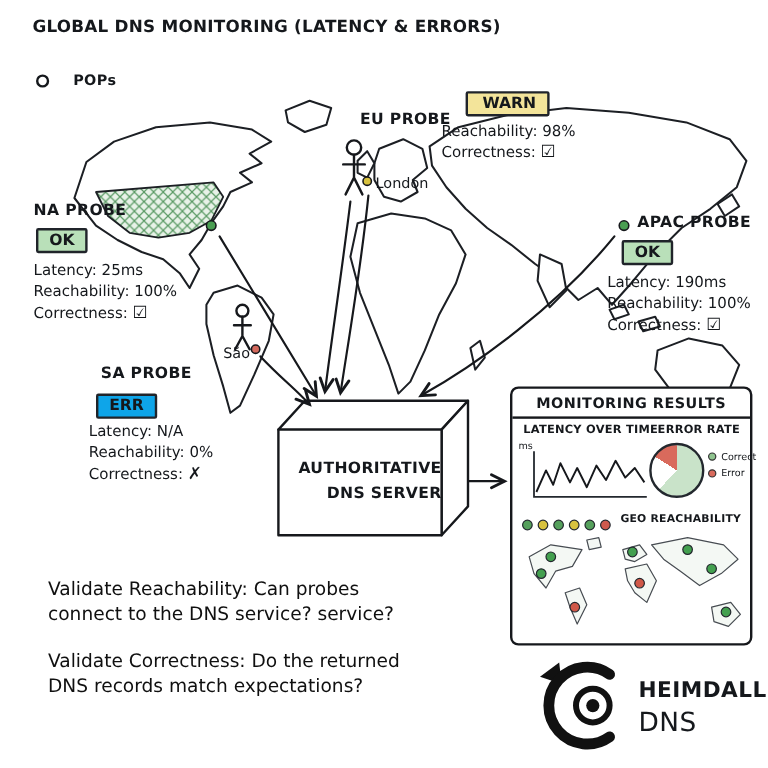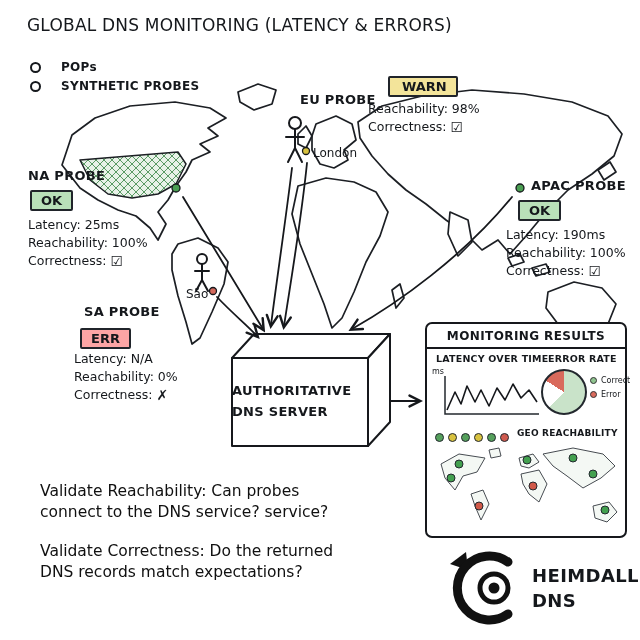--- a/index.html
+++ b/index.html
@@ -1,36 +1,36 @@
 <!DOCTYPE html>
 <html><head>
 <meta charset="utf-8">
 <style>
   *{margin:0;padding:0;box-sizing:border-box}
   html,body{width:640px;height:640px}
   body{position:relative;background:#fff;font-family:"DejaVu Sans",sans-serif;color:#15181c;overflow:hidden}
   .abs{position:absolute}
   svg.layer{position:absolute;left:0;top:0;z-index:1}
   .ui{z-index:2}
-  .title{left:27px;top:15px;font-size:17px;font-weight:normal;letter-spacing:.2px;white-space:nowrap}
+  .title{left:27px;top:15px;font-size:14px;font-weight:bold;letter-spacing:.2px;white-space:nowrap}
   .legend{left:30px;top:60px}
   .legend-row{display:flex;align-items:center;gap:20px;margin-bottom:5px}
   .lg-circle{width:11px;height:11px;border:2px solid #15181c;border-radius:50%;background:#fff;flex:0 0 auto}
   .legend-label{font-size:12px;font-weight:bold;letter-spacing:.3px}
   .probe-name{font-size:13px;font-weight:bold;letter-spacing:.3px;white-space:nowrap}
   .badge{display:inline-block;border:2px solid #20242a;border-radius:2px;padding:0 9px;font-size:13px;font-weight:bold;line-height:17px}
   .stats{font-size:12.5px;line-height:18px;white-space:nowrap}
   .cline{display:flex;align-items:center;gap:4px}
   .mark{font-size:14px;line-height:14px}
   .city{font-size:12px;font-weight:normal}
   .na-name{left:28px;top:168px}.na-badge{left:30px;top:190px}.na-stats{left:28px;top:216px}
   .eu-name{left:300px;top:92px}.eu-badge{left:388px;top:76px}.eu-stats{left:368px;top:100px}.eu-city{left:313px;top:146px}
   .ap-name{left:531px;top:178px}.ap-badge{left:518px;top:200px}.ap-stats{left:506px;top:226px}
   .sa-name{left:84px;top:304px}.sa-badge{left:80px;top:328px}.sa-stats{left:74px;top:350px}.sa-city{left:186px;top:287px}
-  .server-label{left:232px;top:380px;width:136px;text-align:left;font-size:13px;font-weight:bold;line-height:21px;letter-spacing:.3px}
+  .server-label{left:232px;top:380px;width:136px;text-align:right;font-size:13px;font-weight:bold;line-height:21px;letter-spacing:.3px}
   .panel{left:425px;top:322px;width:202px;height:216px;border:2px solid #16181c;border-radius:7px;background:#fff;z-index:3}
   .panel-title{font-size:12px;font-weight:bold;text-align:center;letter-spacing:.4px;padding:5px 0 4px;border-bottom:2px solid #16181c}
   .panel .sub{position:absolute;font-weight:bold;letter-spacing:.2px}
   .lat-title{left:9px;top:29px;font-size:9.5px}
   .lat-unit{position:absolute;left:5px;top:43px;font-size:8px}
   .lat-chart{position:absolute;left:4px;top:48px}
   .err-title{left:121px;top:29px;font-size:9.5px}
   .pie{position:absolute;left:114px;top:45px;width:46px;height:46px;border-radius:50%;border:2px solid #23282e;background:#cde6cd}
   .pie-legend{position:absolute;left:163px;top:52px}
   .pleg-row{display:flex;align-items:center;gap:4px;margin-bottom:5px}
@@ -38,21 +38,21 @@
   .pleg-label{font-size:8px}
   .dots-row{position:absolute;left:8px;top:103px;height:11px}
   .sdot{width:9px;height:9px;border:1.5px solid #23282e;border-radius:50%;display:inline-block;margin-right:4px}
   .geo-title{left:90px;top:104px;font-size:9px}
   .geo-map{position:absolute;left:4px;top:120px}
   .foot{font-size:15.5px;line-height:20.5px;color:#101010}
   .foot1{left:40px;top:481px;width:300px}
   .foot2{left:40px;top:541px;width:312px}
   .logo-svg{left:438px;top:548px;z-index:2}
   .brand-name{left:532px;top:565px;font-size:18px;font-weight:bold;letter-spacing:.4px}
-  .brand-product{left:532px;top:590px;font-size:18px;font-weight:bold;letter-spacing:.4px}
+  .brand-product{left:532px;top:590px;font-size:22px;font-weight:normal;letter-spacing:.4px}
 </style>
 </head>
 <body>
 
 <svg class="layer" width="640" height="640" viewBox="0 0 640 640" aria-hidden="true">
   <defs>
     <pattern id="hatch" width="8" height="8" patternUnits="userSpaceOnUse">
       <rect width="8" height="8" fill="#e8f2e8"></rect>
       <path d="M0,8 L8,0 M0,0 L8,8" stroke="#5a9a64" stroke-width="1"></path>
     </pattern>
@@ -109,24 +109,20 @@
   </g>
 </svg>
 
 <div class="abs ui title">GLOBAL DNS MONITORING (LATENCY &amp; ERRORS)</div>
 
 <div class="abs ui legend">
   <div class="legend-row">
     <span class="lg-circle"></span>
     <span class="legend-label">POPs</span>
   </div>
-  <div class="legend-row">
-    <span class="lg-circle"></span>
-    <span class="legend-label">SYNTHETIC PROBES</span>
-  </div>
 </div>
 
 <div class="abs ui probe-name na-name">NA PROBE</div>
 <div class="abs ui badge na-badge" style="background: rgb(185, 224, 185);">OK</div>
 <div class="abs ui stats na-stats">
   <div>Latency: 25ms</div>
   <div>Reachability: 100%</div>
   <div class="cline">
     <span>Correctness:</span>
     <span class="mark">☑</span>
@@ -150,21 +146,21 @@
   <div>Latency: 190ms</div>
   <div>Reachability: 100%</div>
   <div class="cline">
     <span>Correctness:</span>
     <span class="mark">☑</span>
   </div>
 </div>
 
 <div class="abs ui probe-name sa-name">SA PROBE</div>
 <div class="abs ui city sa-city">São</div>
-<div class="abs ui badge sa-badge" style="background: #fca5a5;">ERR</div>
+<div class="abs ui badge sa-badge" style="background: #0ea5e9;">ERR</div>
 <div class="abs ui stats sa-stats">
   <div>Latency: N/A</div>
   <div>Reachability: 0%</div>
   <div class="cline">
     <span>Correctness:</span>
     <span class="mark">✗</span>
   </div>
 </div>
 
 <div class="abs ui server-label">

